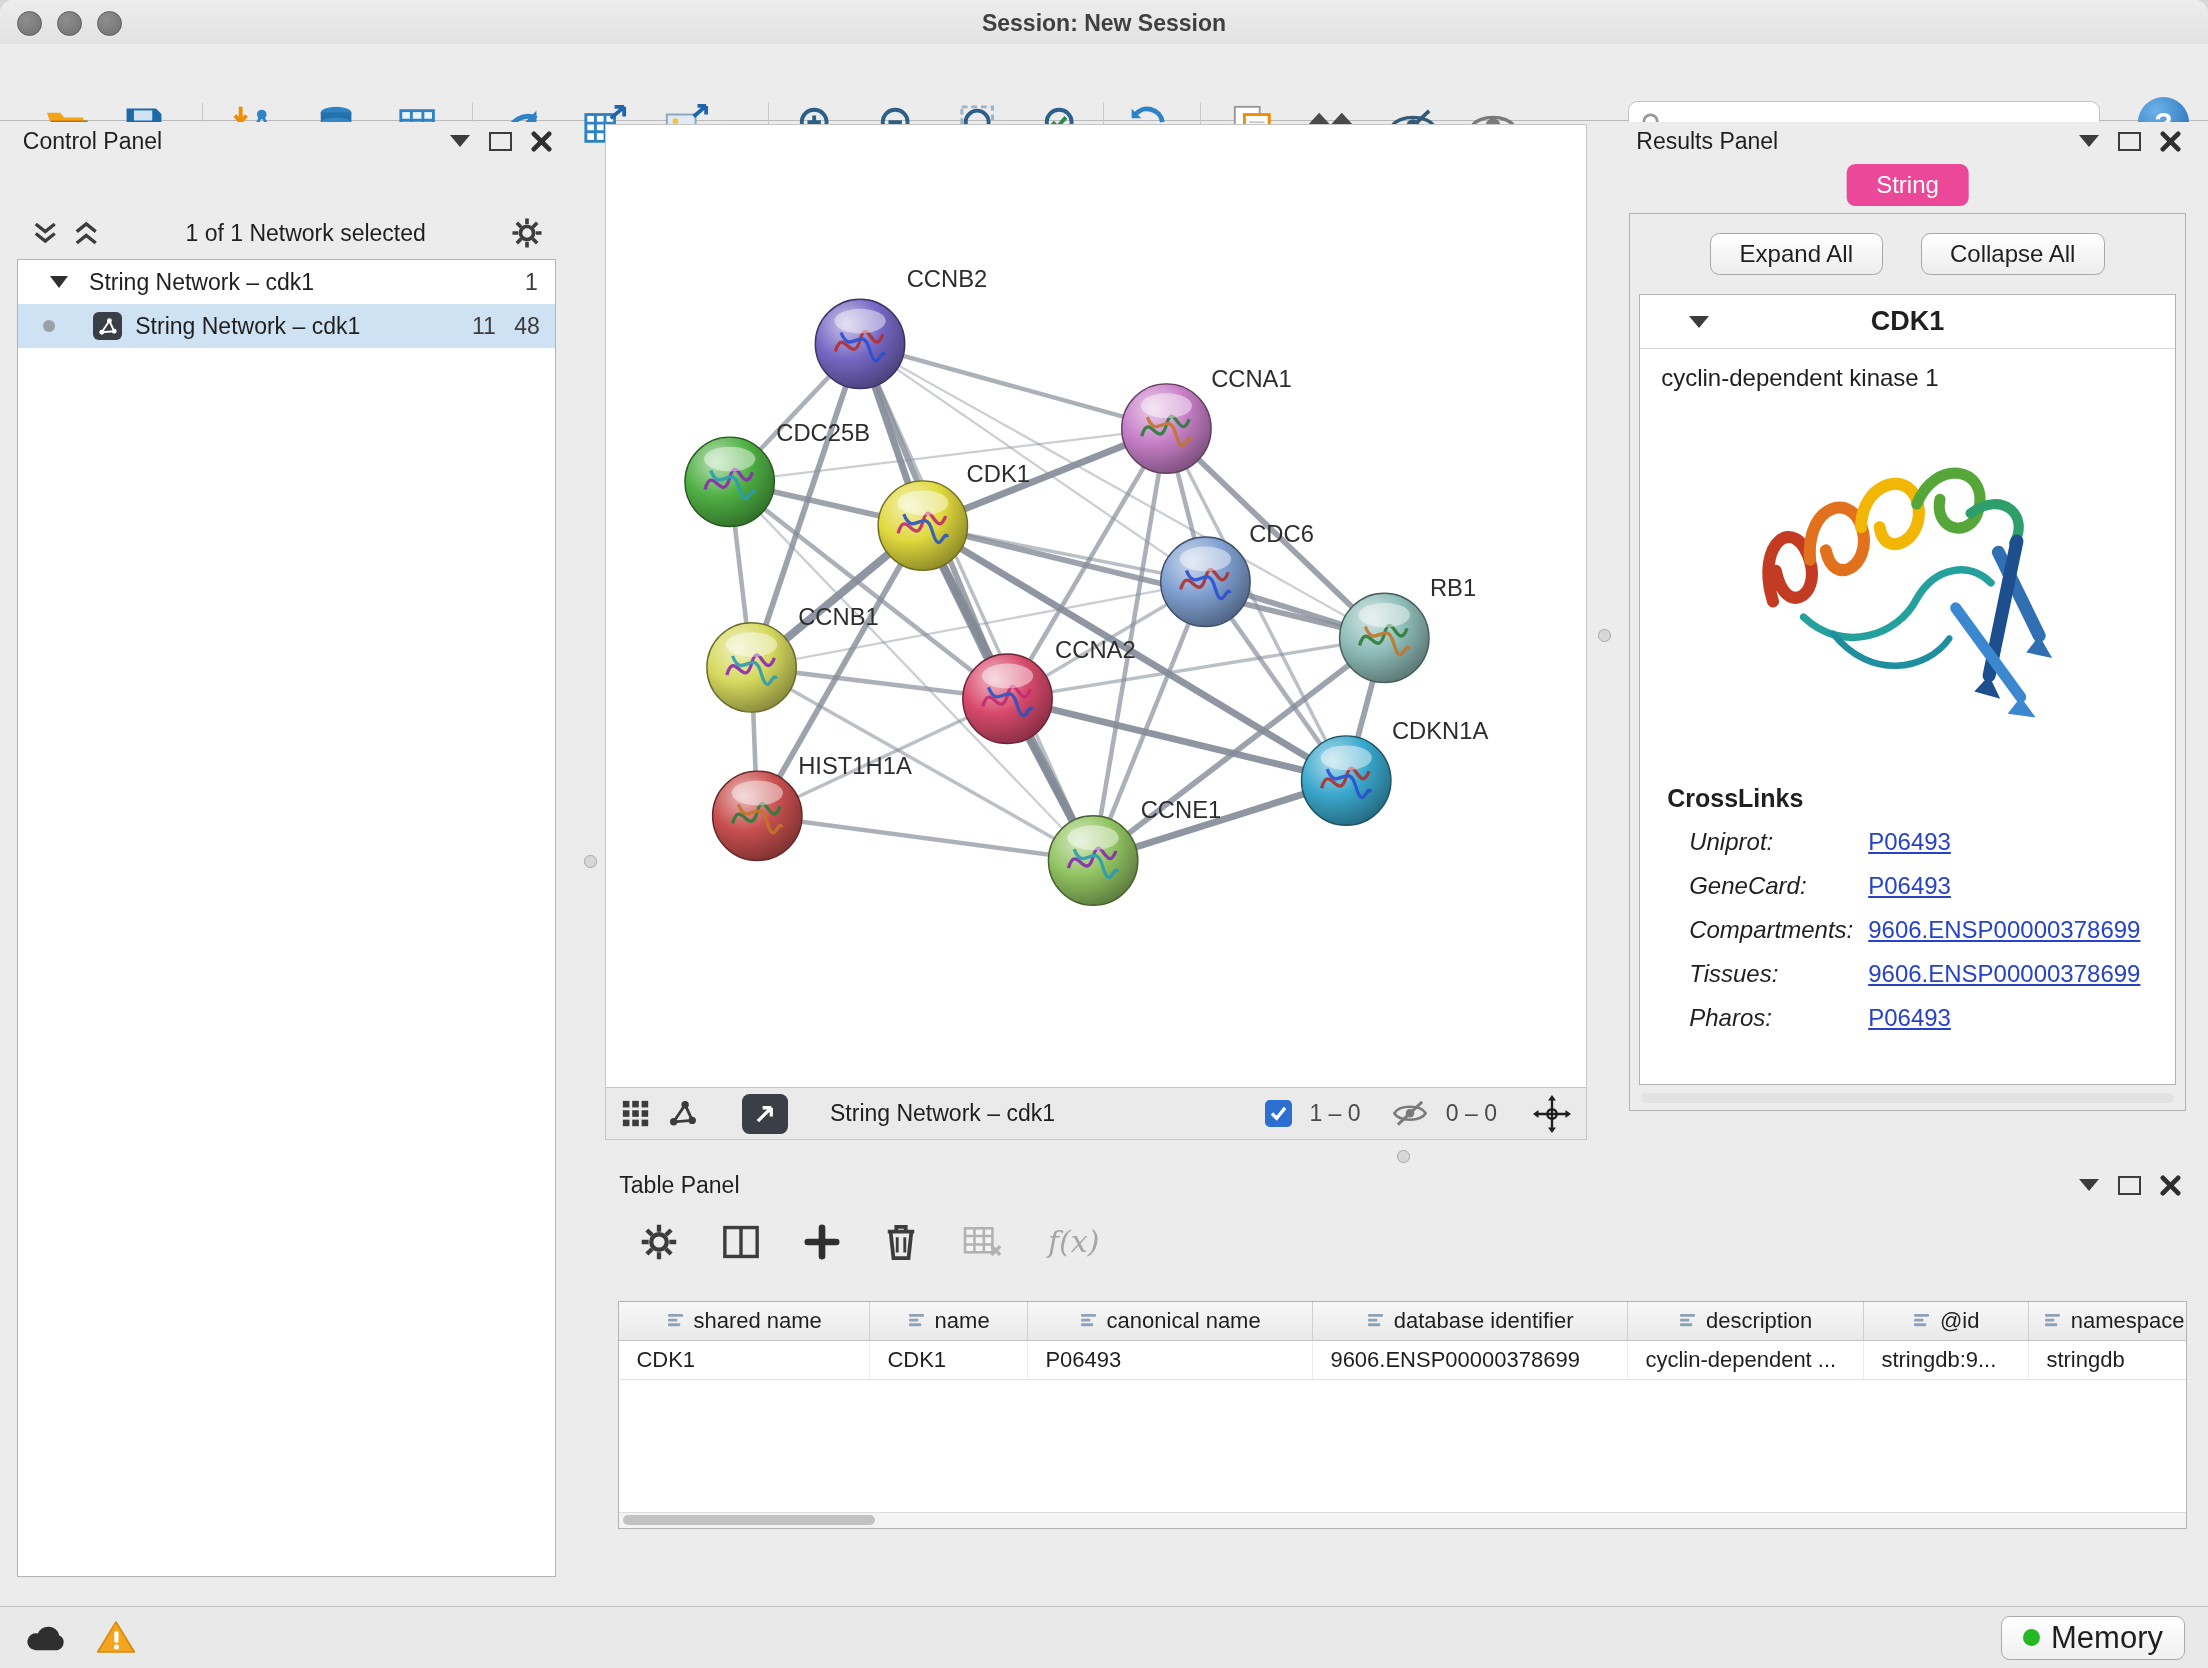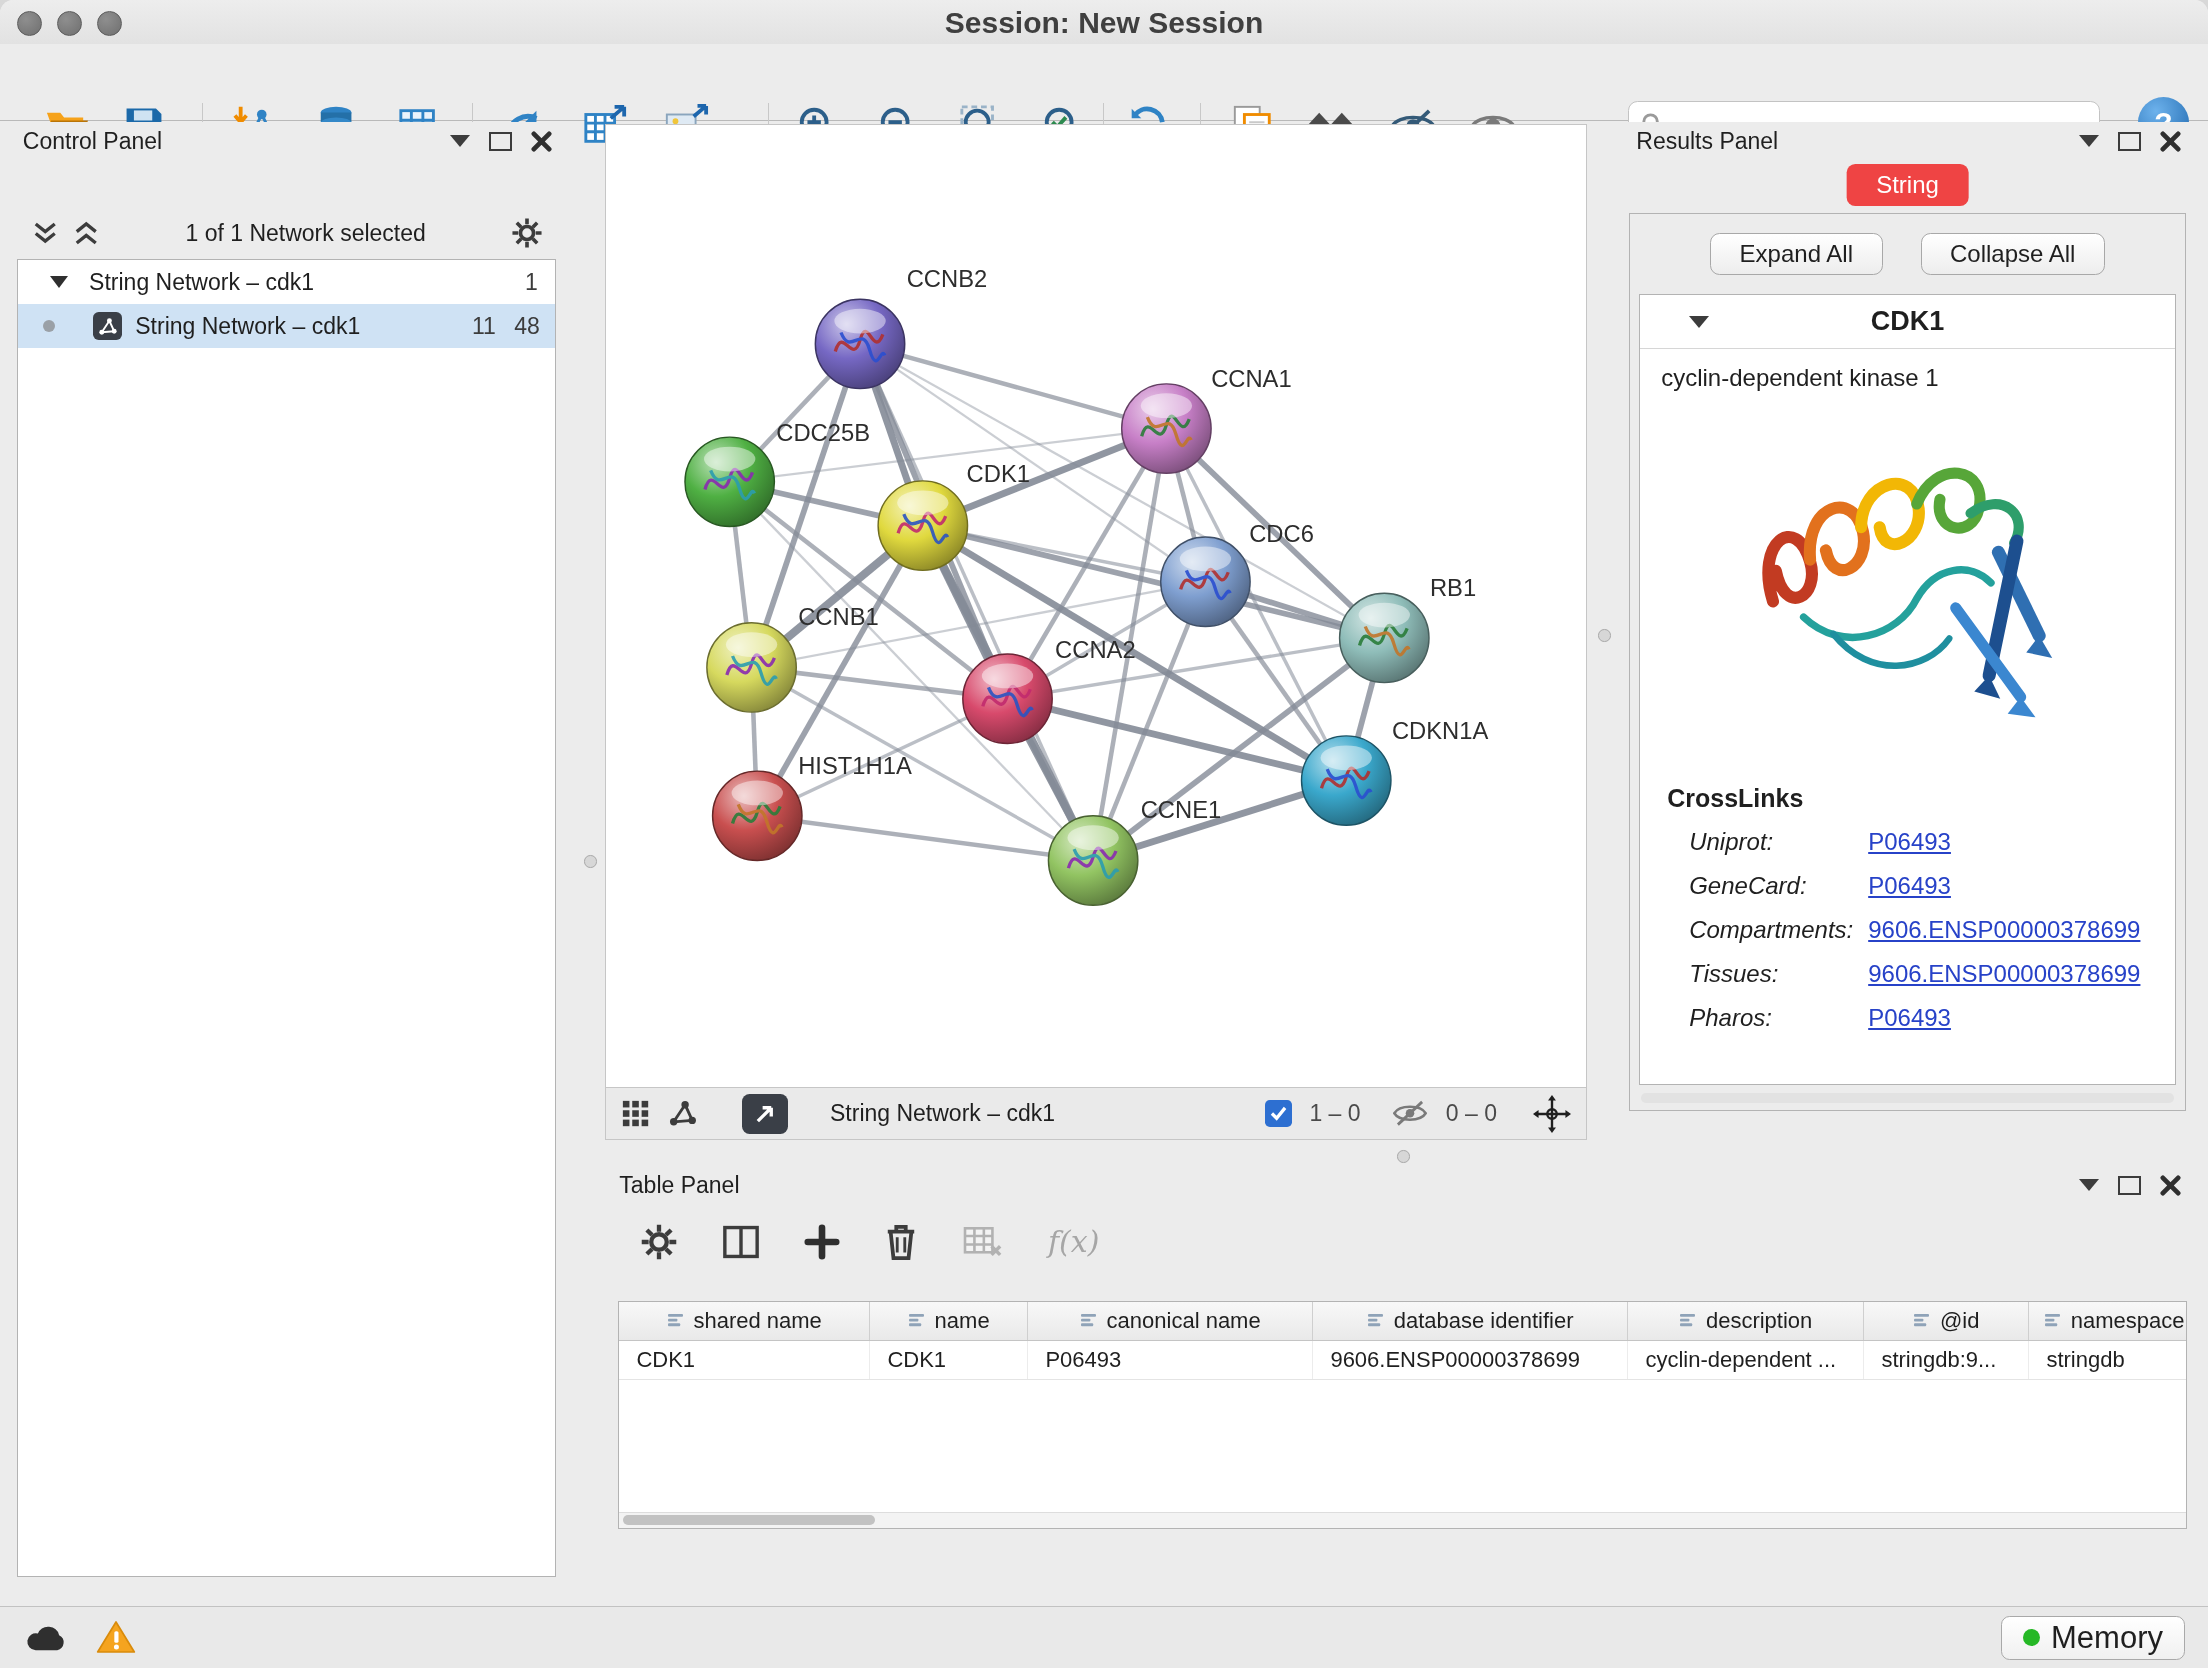--- a/index.html
+++ b/index.html
@@ -4,21 +4,21 @@
 <style>
   html,body{margin:0;padding:0;background:#d8d8d8;}
   .window{position:relative;width:2208px;height:1668px;background:#ececec;overflow:hidden;
     font-family:"Liberation Sans",sans-serif;color:#1f1f1f;border-radius:13.3px 13.3px 0 0;}
   
   .titlebar{position:absolute;left:0;top:0;width:100%;height:44px;
     background:linear-gradient(#ededed,#e2e2e2);}
   .tl{position:absolute;top:10.5px;width:23px;height:23px;border-radius:50%;
     background:radial-gradient(circle at 35% 30%,#8f8f8f,#6f6f6f);border:1px solid #5c5c5c;}
   .win-title{position:absolute;left:0;right:0;top:0;height:44px;line-height:46px;text-align:center;
-    font-size:30px;color:#3f3f3f;font-weight:bold;}
+    font-size:23px;color:#3f3f3f;font-weight:bold;}
   
   .toolbar{position:absolute;left:0;top:44px;width:100%;height:76px;background:#ececec;
     border-bottom:1.9px solid #b9b9b9;}
   .tbtn{position:absolute;top:53px;width:63px;height:57px;display:flex;align-items:center;justify-content:center;}
   .tsep{position:absolute;top:59px;width:1px;height:46px;background:#c8c8c8;}
   .searchbox{position:absolute;left:1628px;top:57px;width:472px;height:44px;background:#fff;
     border:1px solid #c3c3c3;border-radius:9.5px;display:flex;align-items:center;padding:0 11.4px;box-sizing:border-box;}
   .searchbox input{border:none;outline:none;flex:1;font-size:23px;font-family:"Liberation Sans",sans-serif;background:transparent;margin-left:9.5px;}
   .helpbtn{position:absolute;left:2138px;top:53px;width:51px;height:51px;border-radius:50%;
     background:radial-gradient(circle at 35% 28%,#6db2ec,#1d66ad);color:#fff;font-size:30px;font-weight:bold;
@@ -52,21 +52,21 @@
   .net-toolbar{position:absolute;left:605px;top:1087px;width:982px;height:53px;background:#eaeaea;
     border:1px solid #c6c6c6;box-sizing:border-box;display:flex;align-items:center;padding:0 15px;gap:17px;}
   .net-title{font-size:23px;color:#1f1f1f;margin-left:25px;}
   .net-spacer{flex:1;}
   .net-count{font-size:23px;color:#4a4a4a;}
   .darkbtn{width:46px;height:40px;border-radius:7.6px;background:#3a3f47;display:flex;align-items:center;justify-content:center;margin-left:28.5px;}
   .checkbox{width:27px;height:27px;border-radius:4.8px;background:#2d6fd1;display:flex;align-items:center;justify-content:center;}
   
   .results-panel{position:absolute;left:1623px;top:122px;width:569px;height:993px;background:#ececec;}
   .string-tab{position:absolute;top:42px;left:50%;transform:translateX(-50%);height:42px;line-height:42px;
-    padding:0 30px;background:#ef4444;color:#fff;border-radius:8.6px;font-size:24px;}
+    padding:0 30px;background:#ec4899;color:#fff;border-radius:8.6px;font-size:24px;}
   .rp-box{position:absolute;left:5.7px;right:5.7px;top:91px;bottom:3.8px;border:1px solid #b3b3b3;background:#ececec;}
   .rp-buttons{position:absolute;top:19px;left:0;right:0;display:flex;justify-content:center;gap:38px;}
   .btn{height:42px;line-height:40px;padding:0 28.5px;background:linear-gradient(#ffffff,#ededed);
     border:1px solid #a8a8a8;border-radius:9.5px;font-size:24px;color:#1f1f1f;}
   .rp-inner{position:absolute;left:9.5px;right:9.5px;top:80px;bottom:25px;background:#fff;border:1px solid #b3b3b3;overflow:hidden;}
   .gene-head{position:relative;height:53px;border-bottom:1px solid #d6d6d6;display:flex;align-items:center;}
   .gene-head .tri-down{position:absolute;left:49px;}
   .gene-symbol{flex:1;text-align:center;font-size:27px;font-weight:bold;}
   .gene-desc{font-size:24px;margin:15px 0 0 21px;}
   .protein-img{display:block;margin:9.5px auto 0 auto;}

